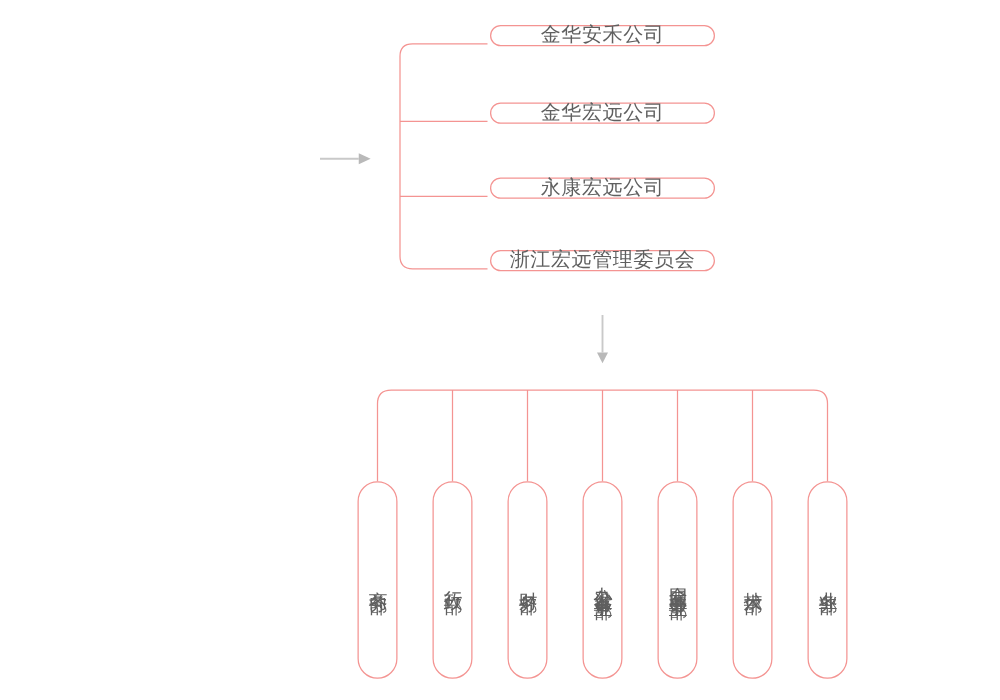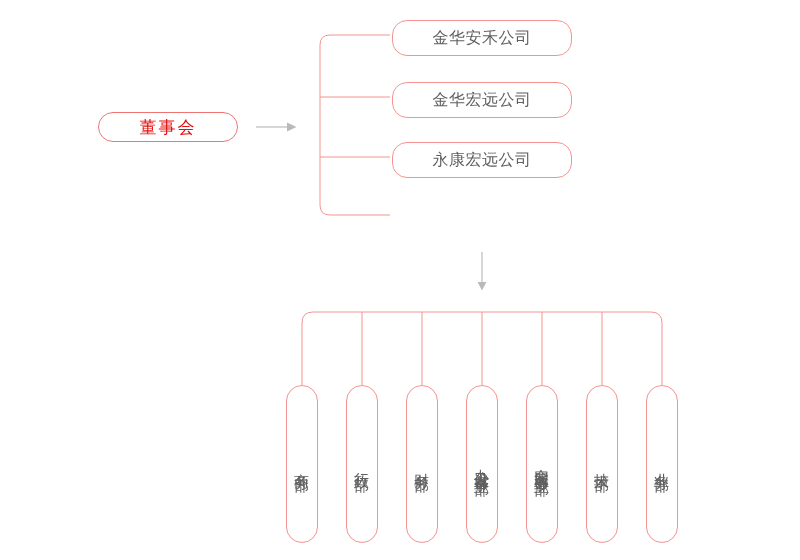--- a/index.html
+++ b/index.html
@@ -63,21 +63,21 @@
     border-radius: 15px;
     border-width: 1.5px;
     border-color: var(--root-border-color);
     color: var(--root-text-color);
     font-size: 17px;
     letter-spacing: 2px;
   }
   .node-company {
     left: 392px;
     width: 180px;
-    height: 36px;
+    height: 17px;
     border-radius: 15px;
     color: var(--node-text-color);
     font-size: 16px;
     letter-spacing: 0.5px;
   }
   .node-company.c0 { top: 20px; }
   .node-company.c1 { top: 82px; }
   .node-company.c2 { top: 142px; }
   .node-company.c3 { top: 200px; }
   .node-dept {
@@ -128,32 +128,32 @@
     <g>
       <line class="arrow-line" x1="256" y1="127" x2="287" y2="127"></line>
       <polygon class="arrow-head" points="287,122.6 296.5,127 287,131.4"></polygon>
     </g>
     <g>
       <line class="arrow-line" x1="482" y1="252" x2="482" y2="282"></line>
       <polygon class="arrow-head" points="477.6,282 486.4,282 482,290.5"></polygon>
     </g>
   </svg>
 
-  <div class="node node-root">
-    <span>董事会</span>
-  </div>
 
   <div class="node node-company c0">
     <span>金华安禾公司</span>
   </div>
   <div class="node node-company c2">
     <span>永康宏远公司</span>
   </div>
   <div class="node node-company c1">
     <span>金华宏远公司</span>
+  </div>
+  <div class="node node-company c3">
+    <span>浙江宏远管理委员会</span>
   </div>
 
   <div class="node node-dept d0">
     <span class="dept-label">商务部</span>
   </div>
   <div class="node node-dept d1">
     <span class="dept-label">行政部</span>
   </div>
   <div class="node node-dept d2">
     <span class="dept-label">财务部</span>

